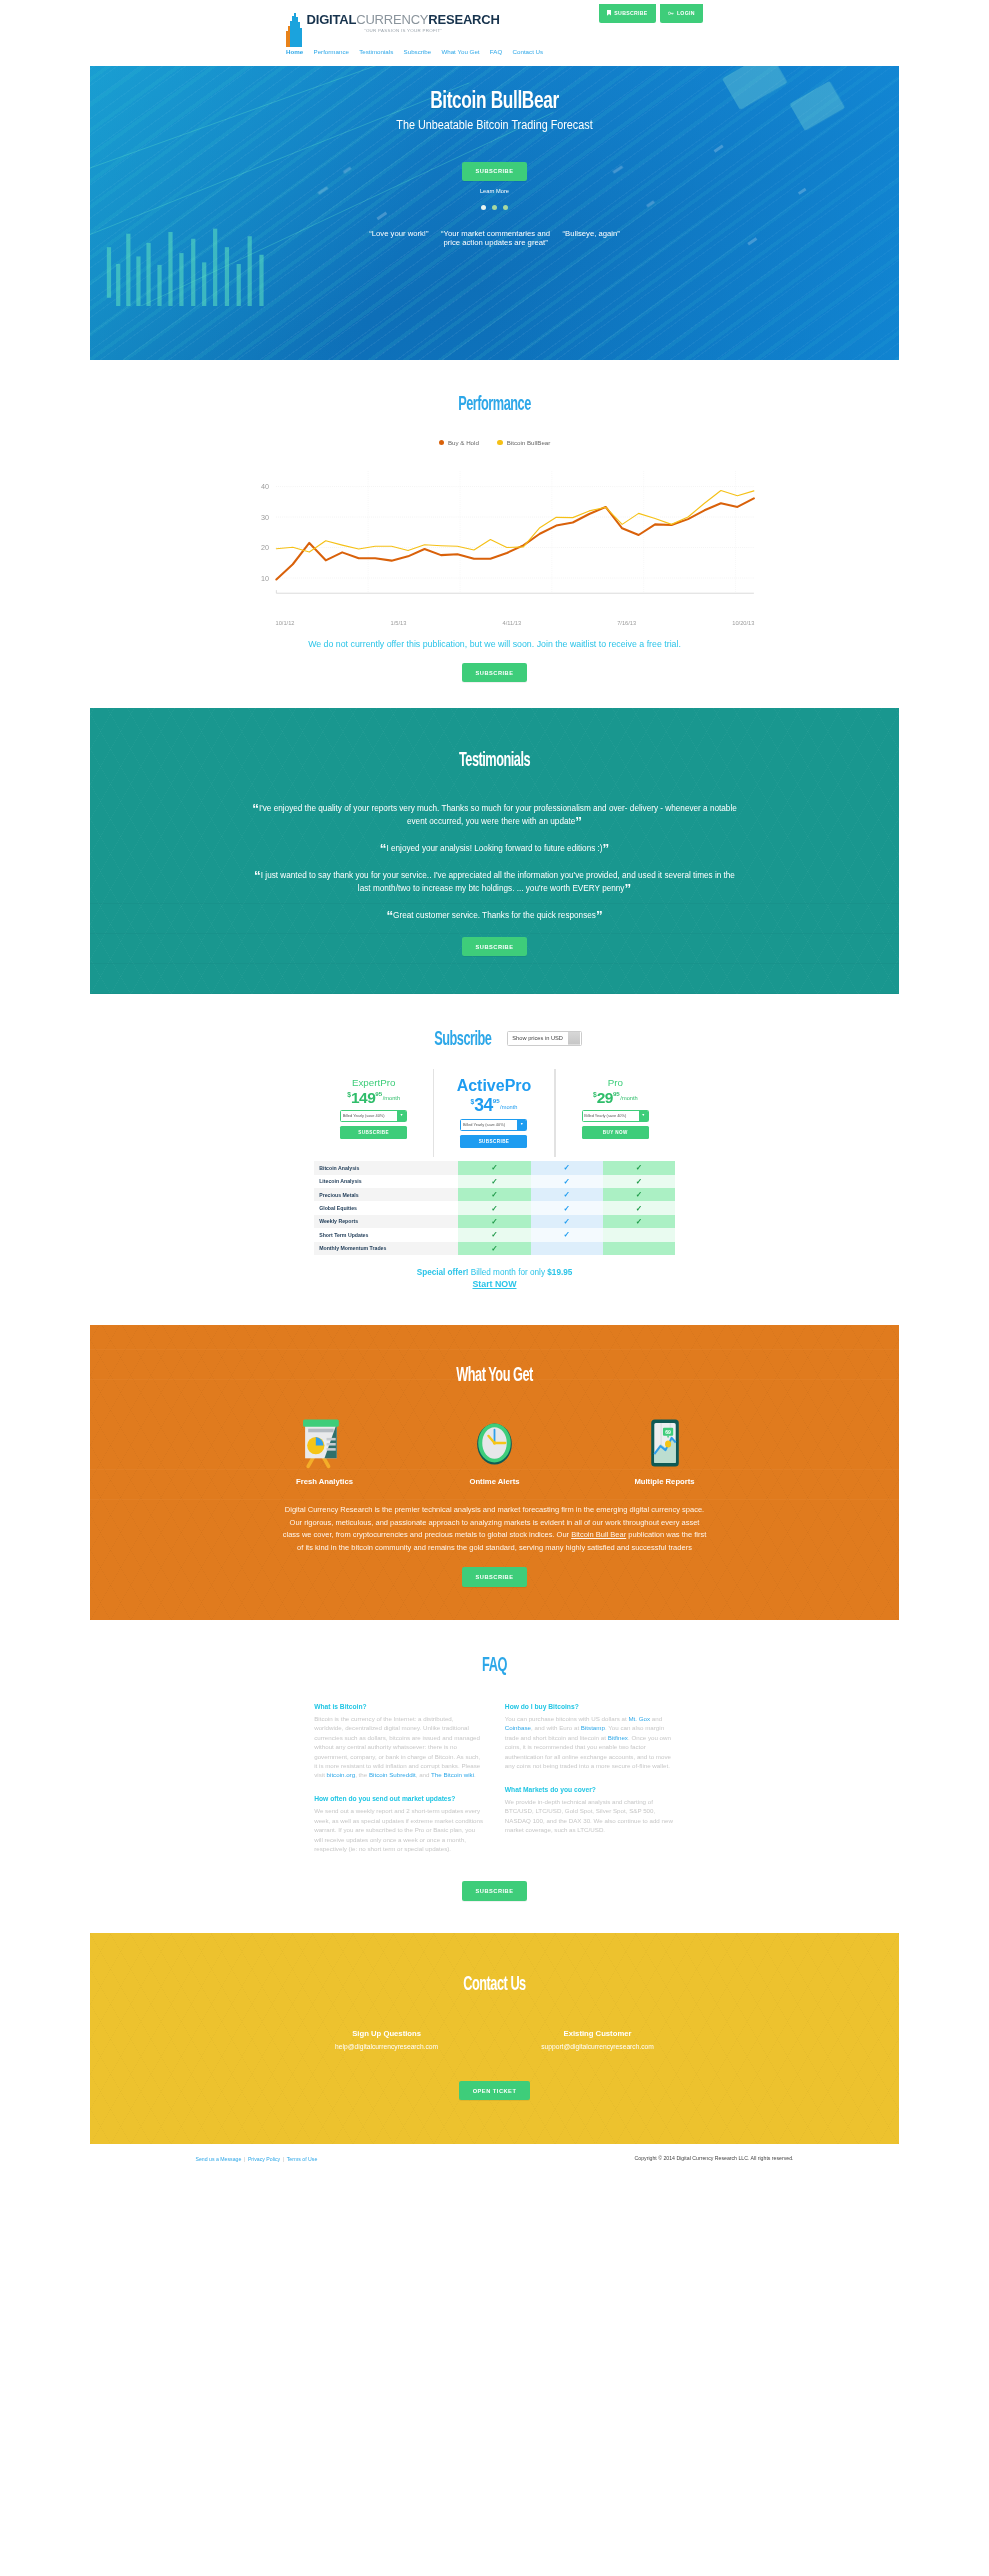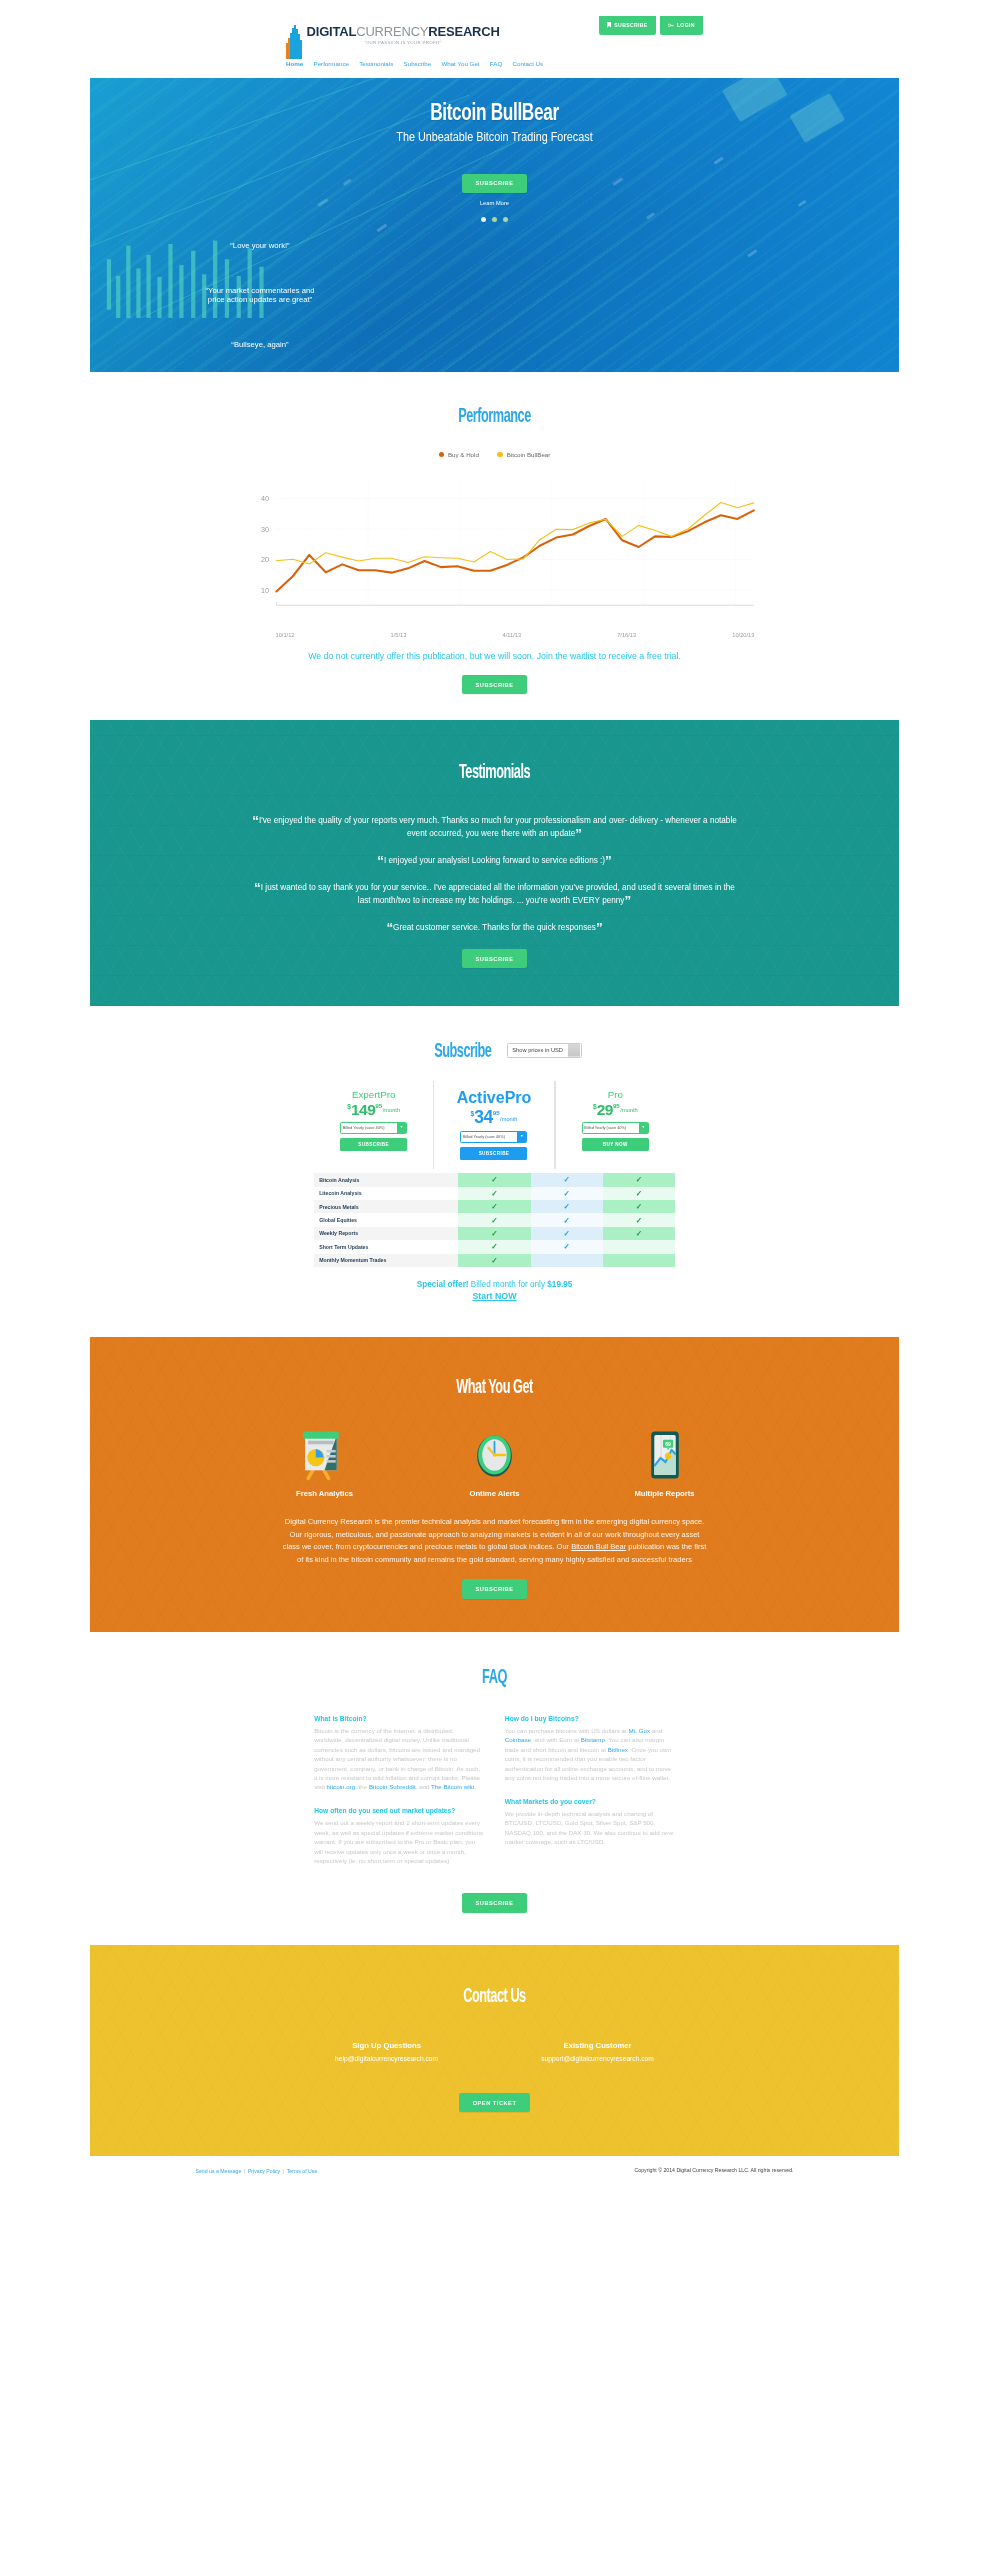--- a/index.html
+++ b/index.html
@@ -3,21 +3,21 @@
 <meta charset="utf-8">
 <style>
   * { margin:0; padding:0; box-sizing:border-box; }
   html,body { width:989px; }
   body {
     font-family:"Liberation Sans", sans-serif;
     background:#ffffff;
     color:#333;
     -webkit-font-smoothing:antialiased;
   }
-  .wrap { width:809px; margin:16px auto; }
+  .wrap { width:809px; margin:4px auto; }
 
   
   .site-header { height:62px; position:relative; background:#fff; }
   .logo-block { position:absolute; left:196px; top:9.3px; display:flex; align-items:flex-start; }
   .logo-mark { width:16.5px; height:34px; position:relative; margin-right:4.1px; }
   .logo-mark .bar { position:absolute; bottom:0; width:1.5px; background:#1ba3dd; }
   .logo-mark .bar.o { background:#e8821a; }
   .logo-text { line-height:1; }
   .logo-title { font-size:13px; letter-spacing:-0.2px; white-space:nowrap; font-weight:400; }
   .logo-title .b { font-weight:bold; color:#17334d; }
@@ -56,21 +56,21 @@
   .btn-green {
     display:inline-block; background:#3ecd7a; color:#fff; border:none; border-radius:2.1px;
     font-size:5.7px; font-weight:bold; letter-spacing:0.5px; padding:6.7px 13.4px; cursor:pointer;
     box-shadow:0 1px 0 rgba(0,0,0,.06);
   }
   .hero-cta { margin-top:30px; }
   .learn-more { display:block; margin-top:7.2px; color:#fff; font-size:5.7px; text-decoration:none; }
   .dots { margin-top:10.3px; display:flex; justify-content:center; gap:5.2px; }
   .dot { width:5.7px; height:5.7px; border-radius:50%; background:#a7d8a0; }
   .dot.on { background:#e8f4ef; }
-  .hero-quotes { display:flex; justify-content:center; gap:36px; margin-top:18.5px;flex-direction:column; }
+  .hero-quotes { display:flex; justify-content:center; gap:8px; margin-top:18.5px; }
   .hero-quotes div { color:#fff; font-size:7.7px; font-weight:300; max-width:118px; }
   .sec-title {
     text-align:center; font-size:20.6px; font-weight:bold; letter-spacing:-0.8px;
     font-family:"Liberation Sans Narrow","Liberation Sans",sans-serif;
     transform:scaleX(.62); color:#2da7e8;
   }
   .sec-title.white { color:#fff; }
   .center { text-align:center; }
 
   
@@ -348,21 +348,21 @@
     <div class="center" style="margin-top:11.3px">
       <button class="btn-green">SUBSCRIBE</button>
     </div>
   </div>
 </section>
 
 <section class="testimonials">
   <h2 class="sec-title white">Testimonials</h2>
   <div class="t-list">
     <div class="quote"><span class="qm">“</span><span>I've enjoyed the quality of your reports very much. Thanks so much for your professionalism and over- delivery - whenever a notable event occurred, you were there with an update</span><span class="qm">”</span></div>
-    <div class="quote"><span class="qm">“</span><span>I enjoyed your analysis! Looking forward to service editions :)</span><span class="qm">”</span></div>
+    <div class="quote"><span class="qm">“</span><span>I enjoyed your analysis! Looking forward to future editions :)</span><span class="qm">”</span></div>
     <div class="quote"><span class="qm">“</span><span>I just wanted to say thank you for your service.. I've appreciated all the information you've provided, and used it several times in the last month/two to increase my btc holdings. ... you're worth EVERY penny</span><span class="qm">”</span></div>
     <div class="quote"><span class="qm">“</span><span>Great customer service. Thanks for the quick responses</span><span class="qm">”</span></div>
   </div>
   <div class="center" style="margin-top:13.4px">
     <button class="btn-green">SUBSCRIBE</button>
   </div>
 </section>
 
 <section class="subscribe">
   <div class="sub-head">

